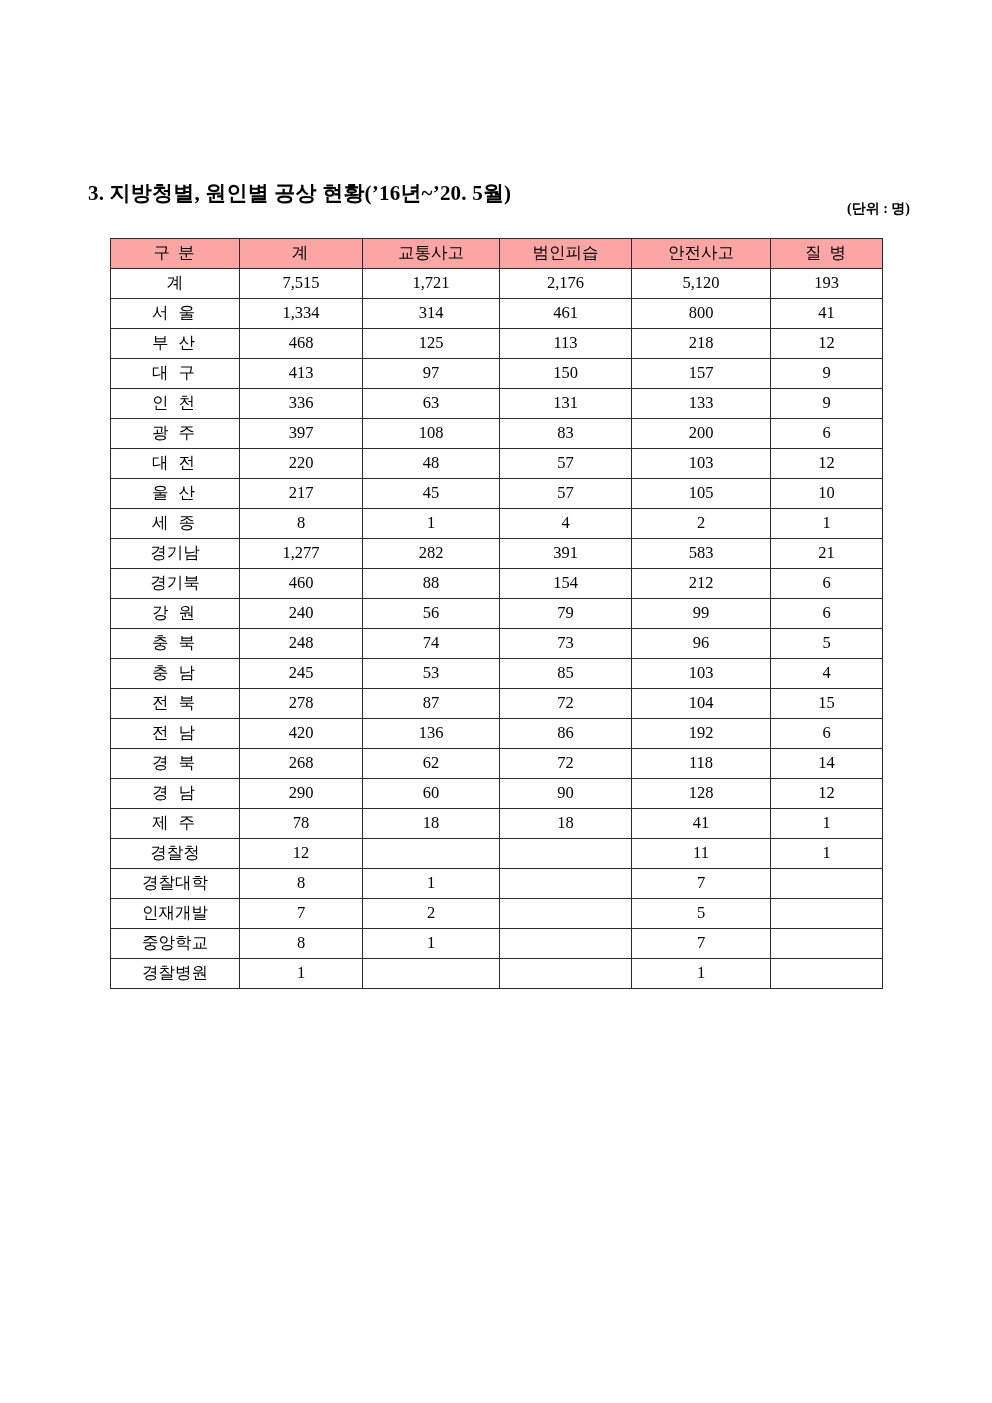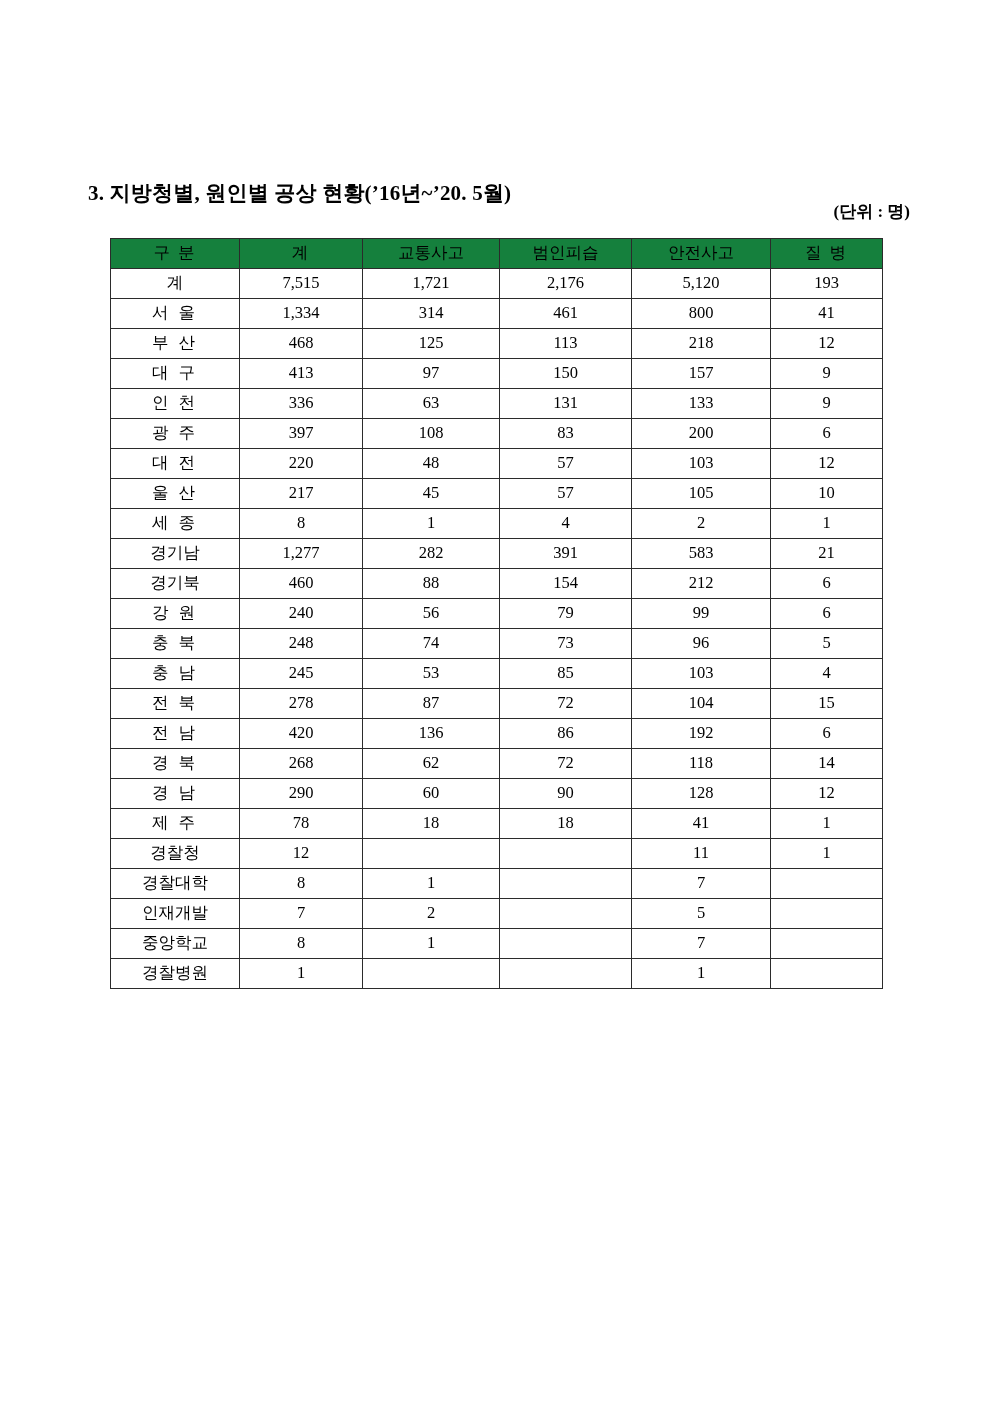--- a/index.html
+++ b/index.html
@@ -26,21 +26,21 @@
     top: 179px;
     font-size: 21px;
     font-weight: bold;
     letter-spacing: 0.2px;
     white-space: nowrap;
   }
   .unit-note {
     position: absolute;
     right: 82px;
     top: 200px;
-    font-size: 17px;
+    font-size: 14px;
     font-weight: bold;
     white-space: nowrap;
   }
   .table-wrap {
     position: absolute;
     left: 110px;
     top: 238px;
     width: 772px;
   }
   table.data-table {
@@ -59,21 +59,21 @@
   table.data-table td {
     border: 1px solid #2b2b2b;
     height: 29px;
     text-align: center;
     vertical-align: middle;
     font-size: 16.5px;
     padding: 0 2px;
     line-height: 1;
   }
   table.data-table thead th {
-    background: #15803d;
+    background: #fca5a5;
     font-weight: normal;
     letter-spacing: 2px;
   }
   table.data-table thead th.tight {
     letter-spacing: 0px;
     margin-top: 12px;
   }
   tr.total-row td {
     font-size: 16.5px;
   }

